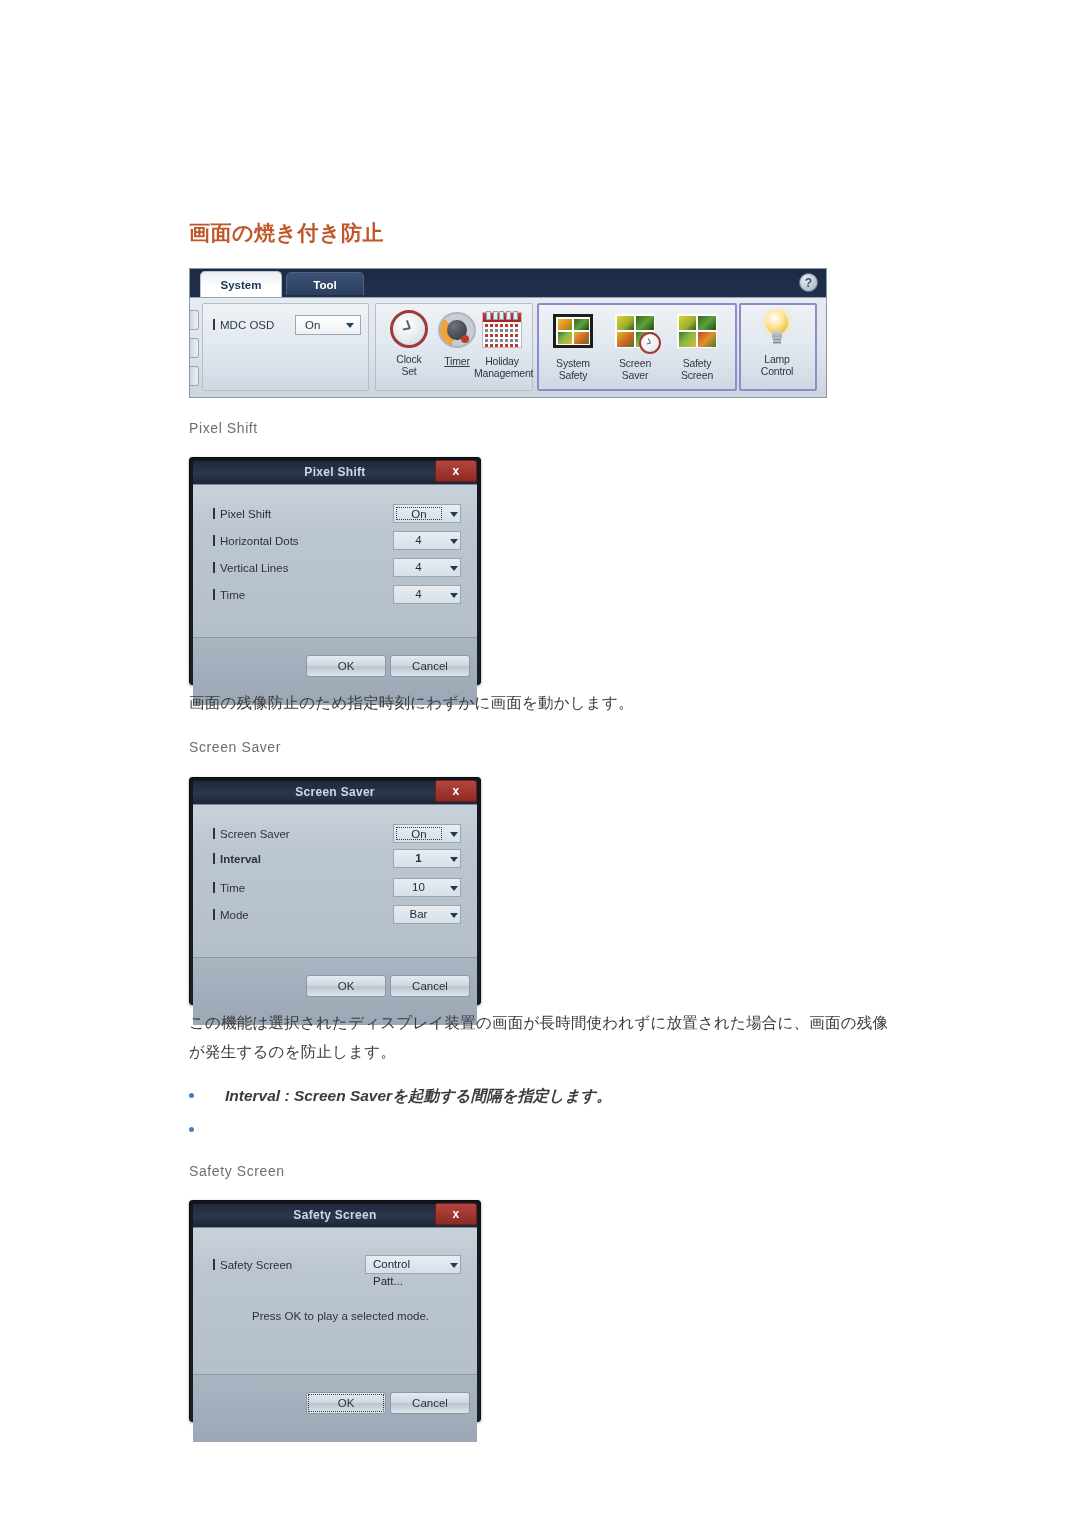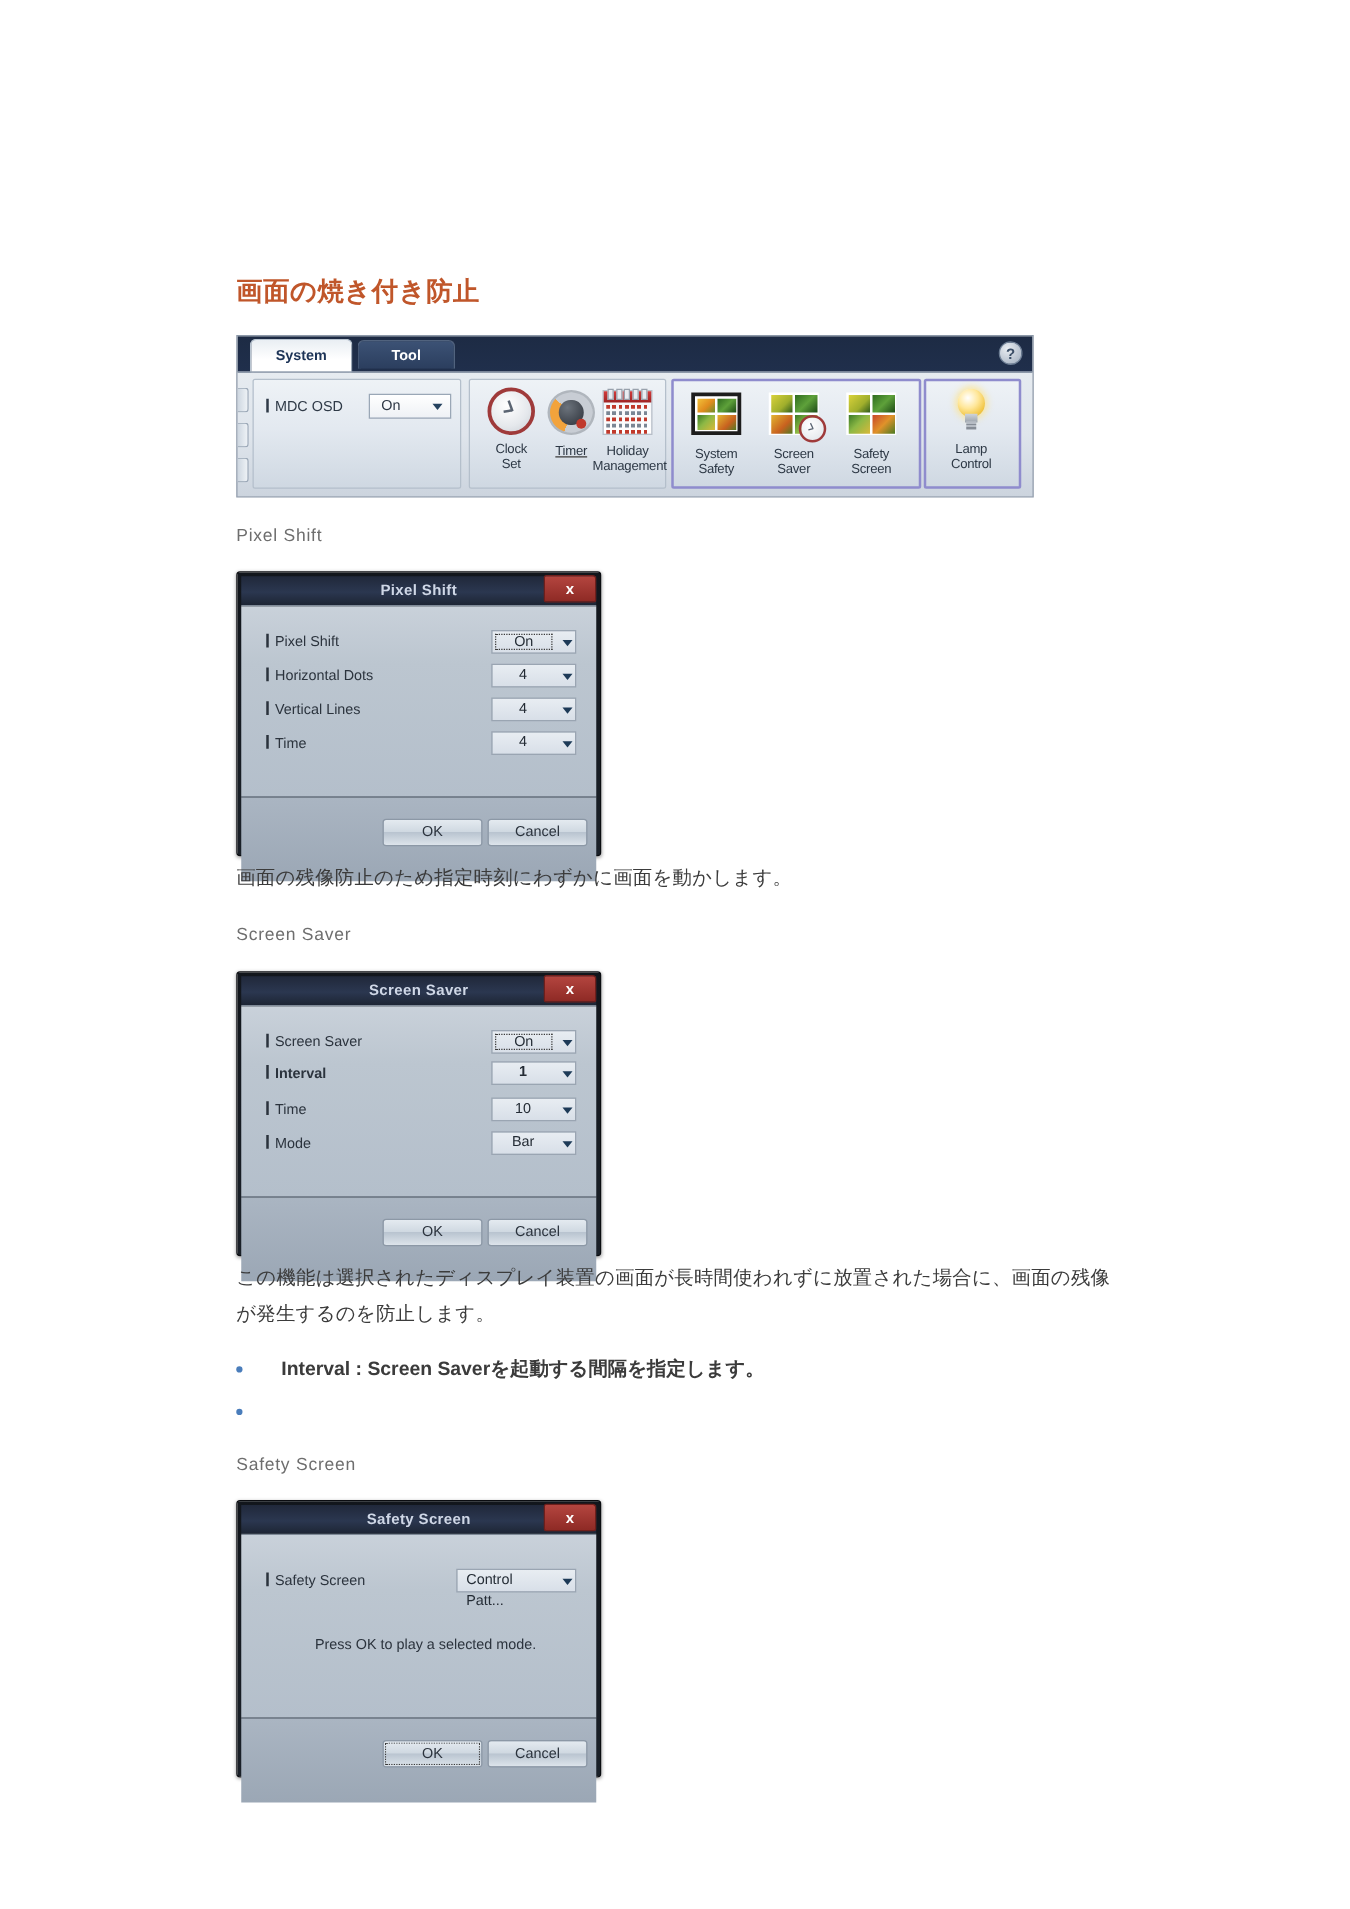--- a/index.html
+++ b/index.html
@@ -723,21 +723,21 @@
     </div>
     <div class="dlg-foot" style="height:67px;">
       <div class="btn" style="left:113px; top:17px;">OK</div>
       <div class="btn" style="left:197px; top:17px;">Cancel</div>
     </div>
   </div>
 
   <div class="para" style="top:1008px;">この機能は選択されたディスプレイ装置の画面が長時間使われずに放置された場合に、画面の残像</div>
   <div class="para" style="top:1037px;">が発生するのを防止します。</div>
 
-  <div class="bullet-list" style="top:1081px;">
+  <div class="bullet-list" style="top:1081px;font-style:italic;">
     <div class="bullet-row">
       <span class="dot"></span>
       <span class="btext">Interval : Screen Saverを起動する間隔を指定します。</span>
     </div>
     <div class="bullet-row">
       <span class="dot"></span>
     </div>
   </div>
 
   <div class="sub-label" style="top:1163px;">Safety Screen</div>

